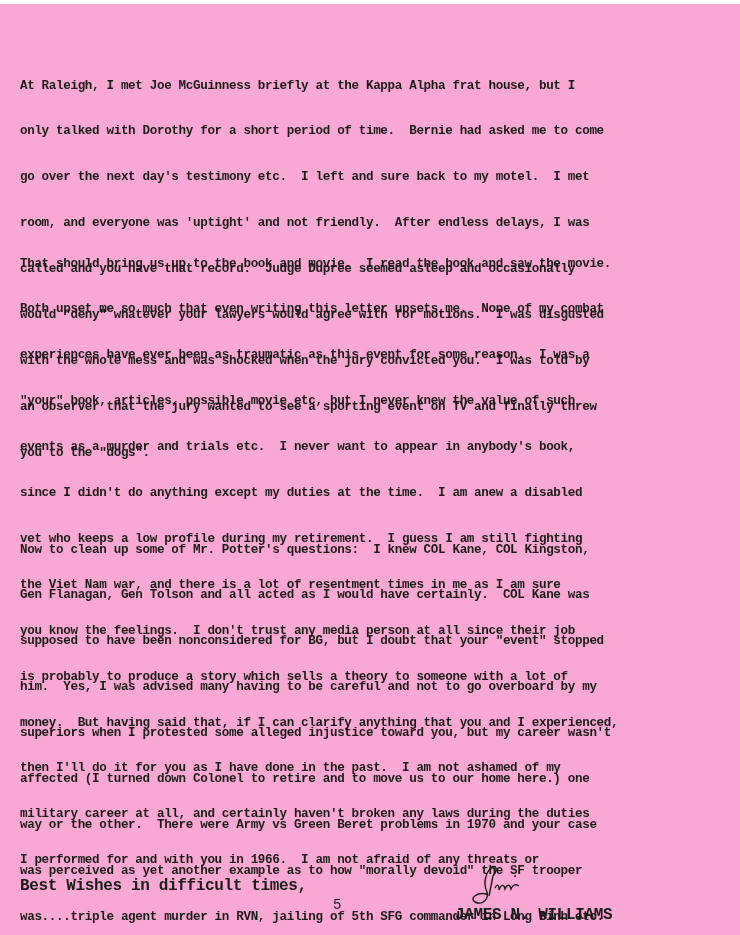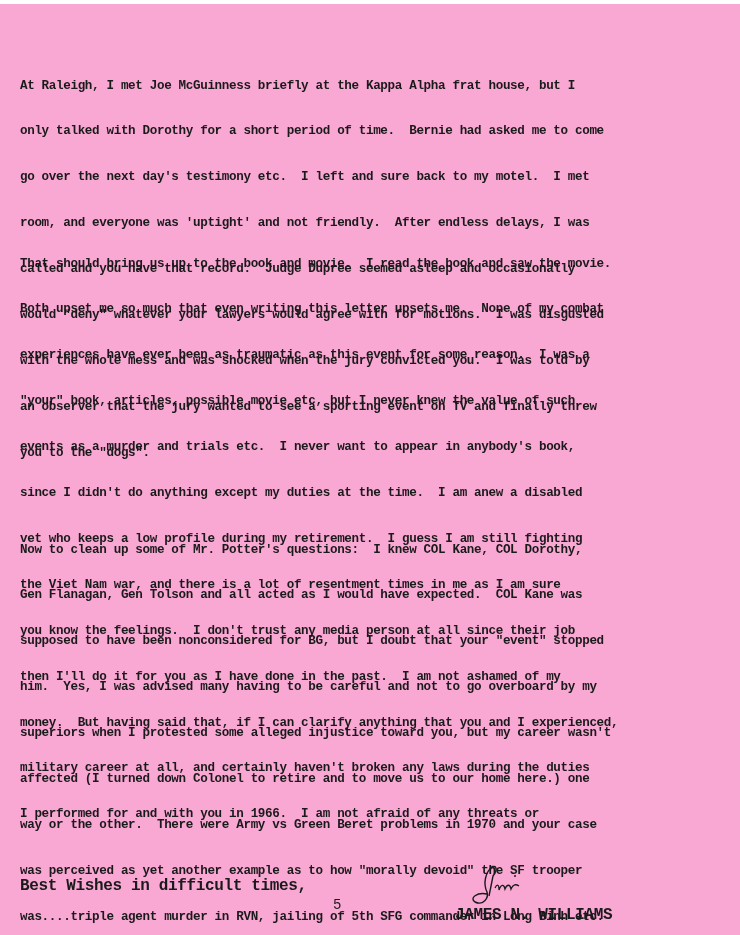--- a/index.html
+++ b/index.html
@@ -57,30 +57,31 @@
   <div class="para" id="p2">
     <span class="line">That should bring us up to the book and movie.  I read the book and saw the movie.</span>
     <span class="line">Both upset me so much that even writing this letter upsets me.  None of my combat</span>
     <span class="line">experiences have ever been as traumatic as this event for some reason.  I was a</span>
     <span class="line">"your" book, articles, possible movie etc, but I never knew the value of such</span>
     <span class="line">events as a murder and trials etc.  I never want to appear in anybody's book,</span>
     <span class="line">since I didn't do anything except my duties at the time.  I am anew a disabled</span>
     <span class="line">vet who keeps a low profile during my retirement.  I guess I am still fighting</span>
     <span class="line">the Viet Nam war, and there is a lot of resentment times in me as I am sure</span>
     <span class="line">you know the feelings.  I don't trust any media person at all since their job</span>
+    <span class="line">is probably to produce a story which sells a theory to someone with a lot of</span>
+    <span class="line">money.  But having said that, if I can clarify anything that you and I experienced,</span>
     <span class="line">then I'll do it for you as I have done in the past.  I am not ashamed of my</span>
-    <span class="line">money.  But having said that, if I can clarify anything that you and I experienced,</span>
     <span class="line">military career at all, and certainly haven't broken any laws during the duties</span>
     <span class="line">I performed for and with you in 1966.  I am not afraid of any threats or</span>
     
   </div>
 
   <div class="para" id="p3">
-    <span class="line">Now to clean up some of Mr. Potter's questions:  I knew COL Kane, COL Dorothy,</span>
-    <span class="line">Gen Flanagan, Gen Tolson and all acted as I would have expected.  COL Kane was</span>
+    <span class="line">Now to clean up some of Mr. Potter's questions:  I knew COL Kane, COL Kingston,</span>
+    <span class="line">Gen Flanagan, Gen Tolson and all acted as I would have certainly.  COL Kane was</span>
     <span class="line">supposed to have been nonconsidered for BG, but I doubt that your "event" stopped</span>
     <span class="line">him.  Yes, I was advised many having to be careful and not to go overboard by my</span>
     <span class="line">superiors when I protested some alleged injustice toward you, but my career wasn't</span>
     <span class="line">affected (I turned down Colonel to retire and to move us to our home here.) one</span>
     <span class="line">way or the other.  There were Army vs Green Beret problems in 1970 and your case</span>
     <span class="line">was perceived as yet another example as to how "morally devoid" the SF trooper</span>
     <span class="line">was....triple agent murder in RVN, jailing of 5th SFG commander in Long Binh etc.</span>
     
     
     

